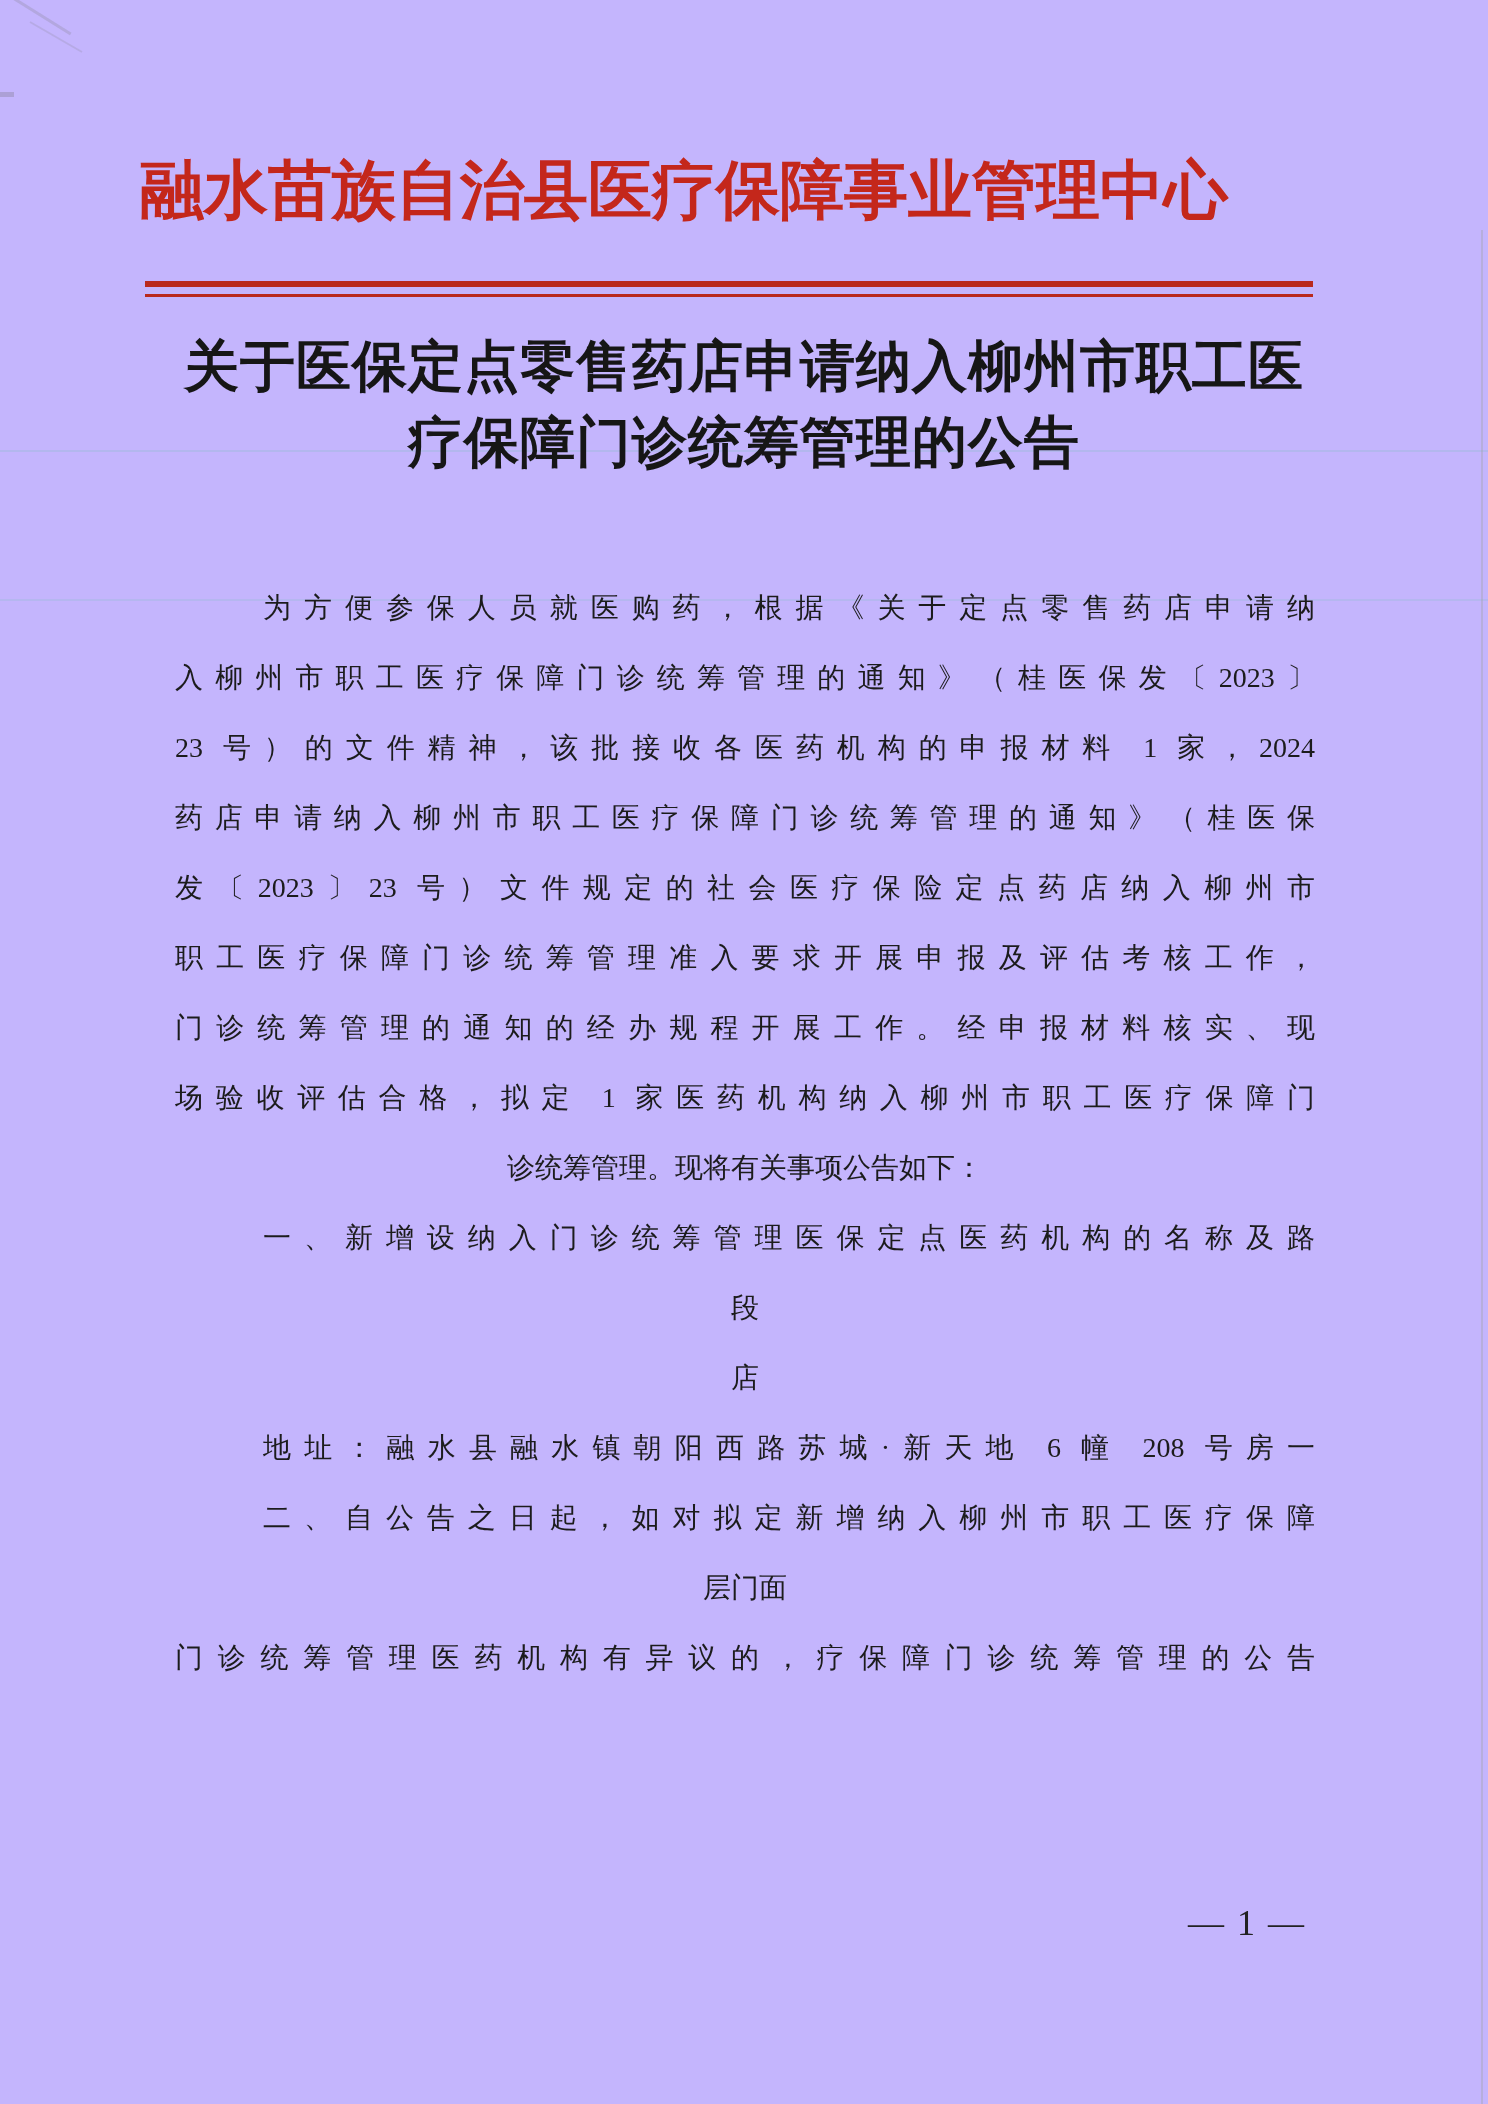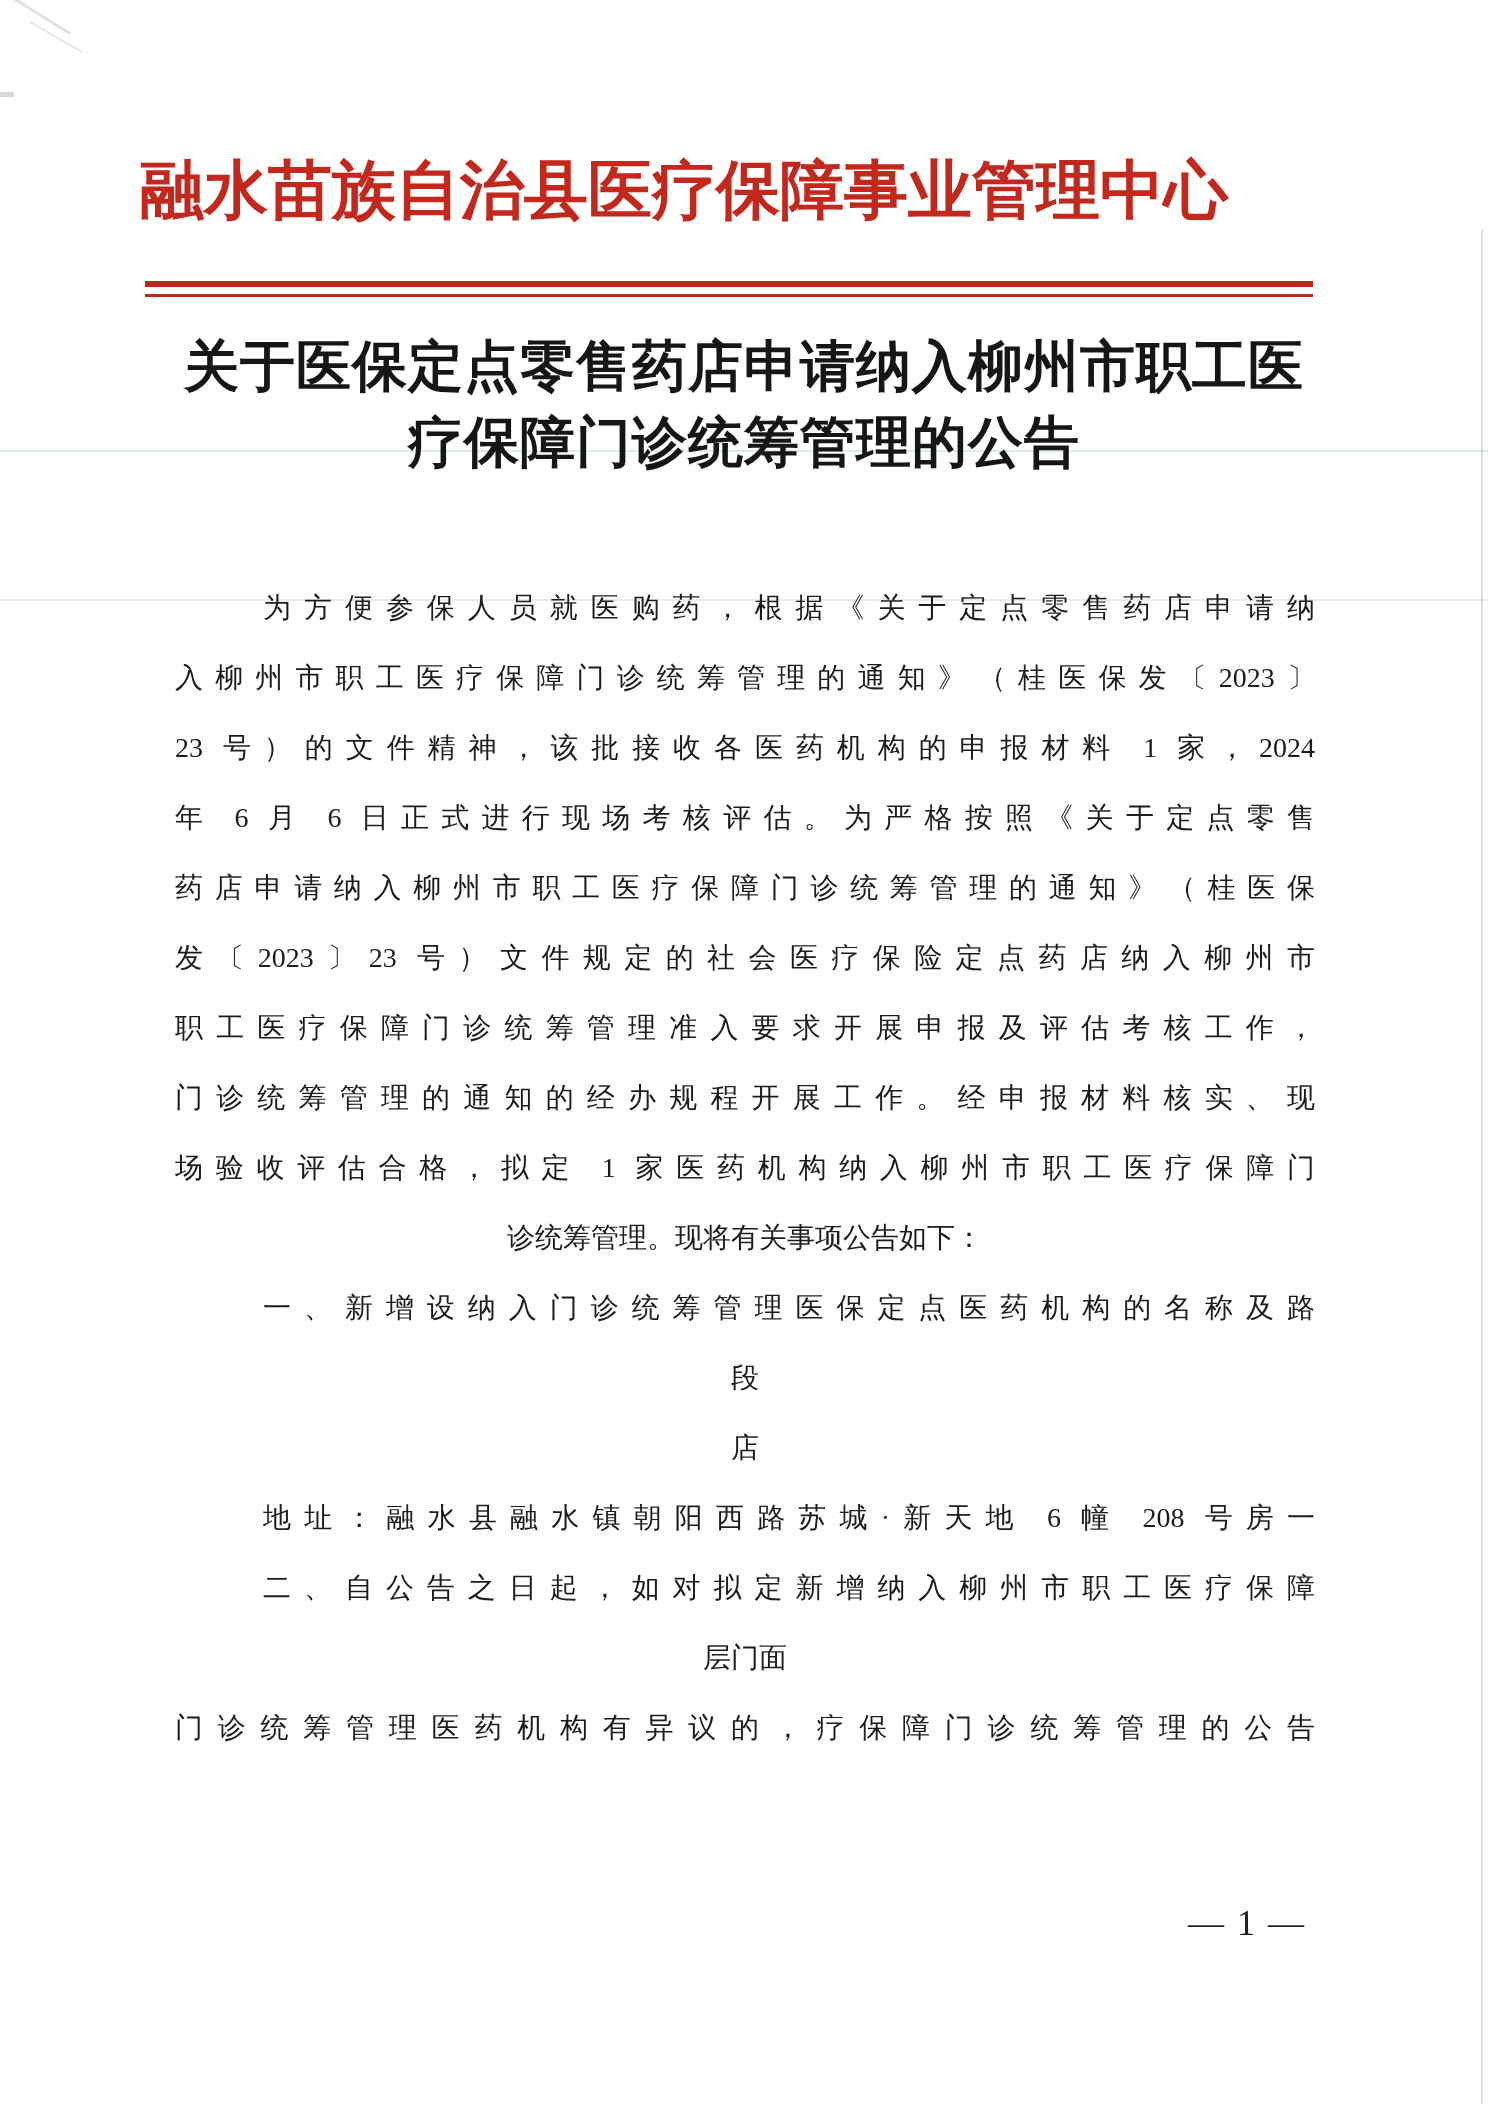--- a/index.html
+++ b/index.html
@@ -1,20 +1,20 @@
 <!DOCTYPE html>
 <html><head>
 <meta charset="utf-8">
 <style>
   html,body{margin:0;padding:0;background:#e8e8e8;}
   .page{
     position:relative;
     width:1488px;height:2104px;
     margin:0 auto;
-    background:#ffffff;
+    background:#c4b5fd;
     overflow:hidden;
     font-family:"Liberation Serif","DejaVu Serif",serif;
     color:#1d1d1d;
   }
   
   .org-title{
     position:absolute;left:140px;top:145px;width:1086px;
     font-size:64px;font-weight:bold;line-height:92px;
     color:#c4271b;
     text-align:justify;text-align-last:justify;
@@ -74,21 +74,20 @@
 
   <div class="doc-title">
     <div>关于医保定点零售药店申请纳入柳州市职工医</div>
     <div>疗保障门诊统筹管理的公告</div>
   </div>
 
   <div class="body-block" id="body-lines">
       <div class="bline ind just">为方便参保人员就医购药，根据《关于定点零售药店申请纳</div>
       <div class="bline just">入柳州市职工医疗保障门诊统筹管理的通知》（桂医保发〔2023〕</div>
       <div class="bline just">23 号）的文件精神，该批接收各医药机构的申报材料 1 家，2024</div>
-      <div class="bline just">年 6 月 6 日正式进行现场考核评估。为严格按照《关于定点零售</div>
       <div class="bline just">药店申请纳入柳州市职工医疗保障门诊统筹管理的通知》（桂医保</div>
       <div class="bline just">发〔2023〕23 号）文件规定的社会医疗保险定点药店纳入柳州市</div>
       <div class="bline just">职工医疗保障门诊统筹管理准入要求开展申报及评估考核工作，</div>
       <div class="bline just">门诊统筹管理的通知的经办规程开展工作。经申报材料核实、现</div>
       <div class="bline just">场验收评估合格，拟定 1 家医药机构纳入柳州市职工医疗保障门</div>
       <div class="bline">诊统筹管理。现将有关事项公告如下：</div>
       <div class="bline ind just">一、新增设纳入门诊统筹管理医保定点医药机构的名称及路</div>
       <div class="bline">段</div>
       <div class="bline">店</div>
       <div class="bline ind just">地址：融水县融水镇朝阳西路苏城·新天地 6 幢 208 号房一</div>

